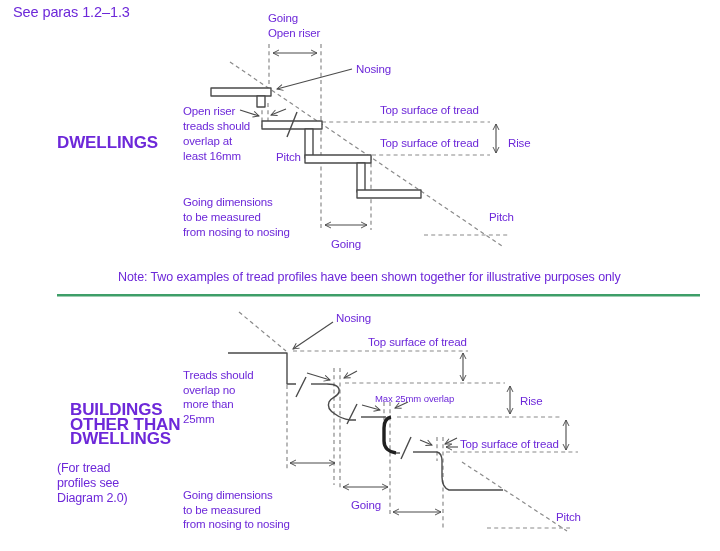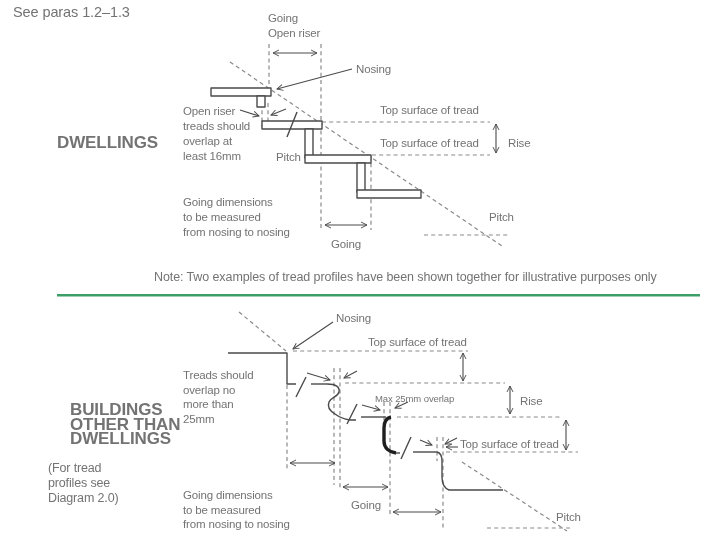--- a/index.html
+++ b/index.html
@@ -1,20 +1,20 @@
 <!DOCTYPE html>
 <html><head>
 <meta charset="utf-8">
 <style>
   html,body{margin:0;padding:0;background:#fff;}
   .page{position:relative;width:720px;height:551px;background:#ffffff;
         font-family:"Liberation Sans",sans-serif;color:#3d3d3d;overflow:hidden;}
   svg.canvas{position:absolute;left:0;top:0;}
   .lbl{position:absolute;white-space:nowrap;font-size:11.5px;line-height:15px;
-       letter-spacing:-0.15px;color:#737373;}
+       letter-spacing:-0.15px;color:#6d28d9;}
   .lbl span{display:block;}
   .bold{font-weight:bold;font-size:17px;line-height:14.5px;letter-spacing:-0.1px;}
   .seeparas{font-size:14.5px;letter-spacing:-0.1px;}
   .note{font-size:12.5px;letter-spacing:-0.1px;}
   .sub{font-size:12.5px;}
   .tight{line-height:14.5px;}
   .small{font-size:9.5px;letter-spacing:-0.1px;}
   .dash{stroke-dasharray:4 3.2;stroke-width:1.2;fill:none;}
   .solid{stroke-width:1.4;fill:none;stroke-linejoin:round;}
   .arrow-g{stroke-width:1.1;fill:none;}
@@ -163,21 +163,21 @@
   </div>
 
   <div class="lbl" style="left:331px;top:237px;">
     <span>Going</span>
   </div>
 
   <div class="lbl" style="left:489px;top:210px;">
     <span>Pitch</span>
   </div>
 
-  <div class="lbl note" style="left:118px;top:270px;margin-left:36px;">
+  <div class="lbl note" style="left:118px;top:270px;">
     <span>Note: Two examples of tread profiles have been shown together for illustrative purposes only</span>
   </div>
 
   <div class="lbl" style="left:336px;top:311px;">
     <span>Nosing</span>
   </div>
 
   <div class="lbl" style="left:368px;top:335px;">
     <span>Top surface of tread</span>
   </div>
@@ -200,21 +200,21 @@
     <span>more than</span>
     <span>25mm</span>
   </div>
 
   <div class="lbl bold" style="left:70px;top:403px;">
     <span>BUILDINGS</span>
     <span>OTHER THAN</span>
     <span>DWELLINGS</span>
   </div>
 
-  <div class="lbl sub" style="left:48px;top:461px;">
+  <div class="lbl sub" style="left:57px;top:461px;">
     <span>(For tread</span>
     <span>profiles see</span>
     <span>Diagram 2.0)</span>
   </div>
 
   <div class="lbl tight" style="left:183px;top:488px;line-height:14.5px;">
     <span>Going dimensions</span>
     <span>to be measured</span>
     <span>from nosing to nosing</span>
   </div>

